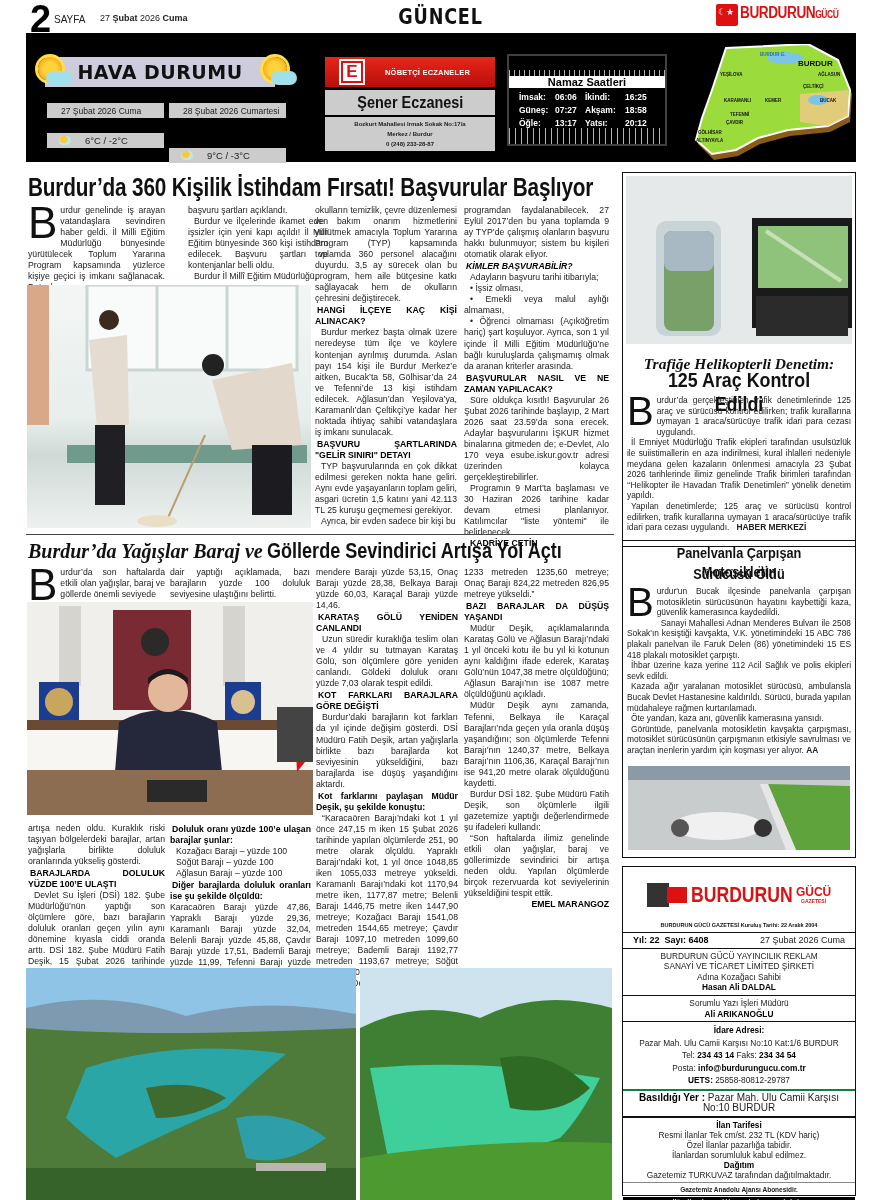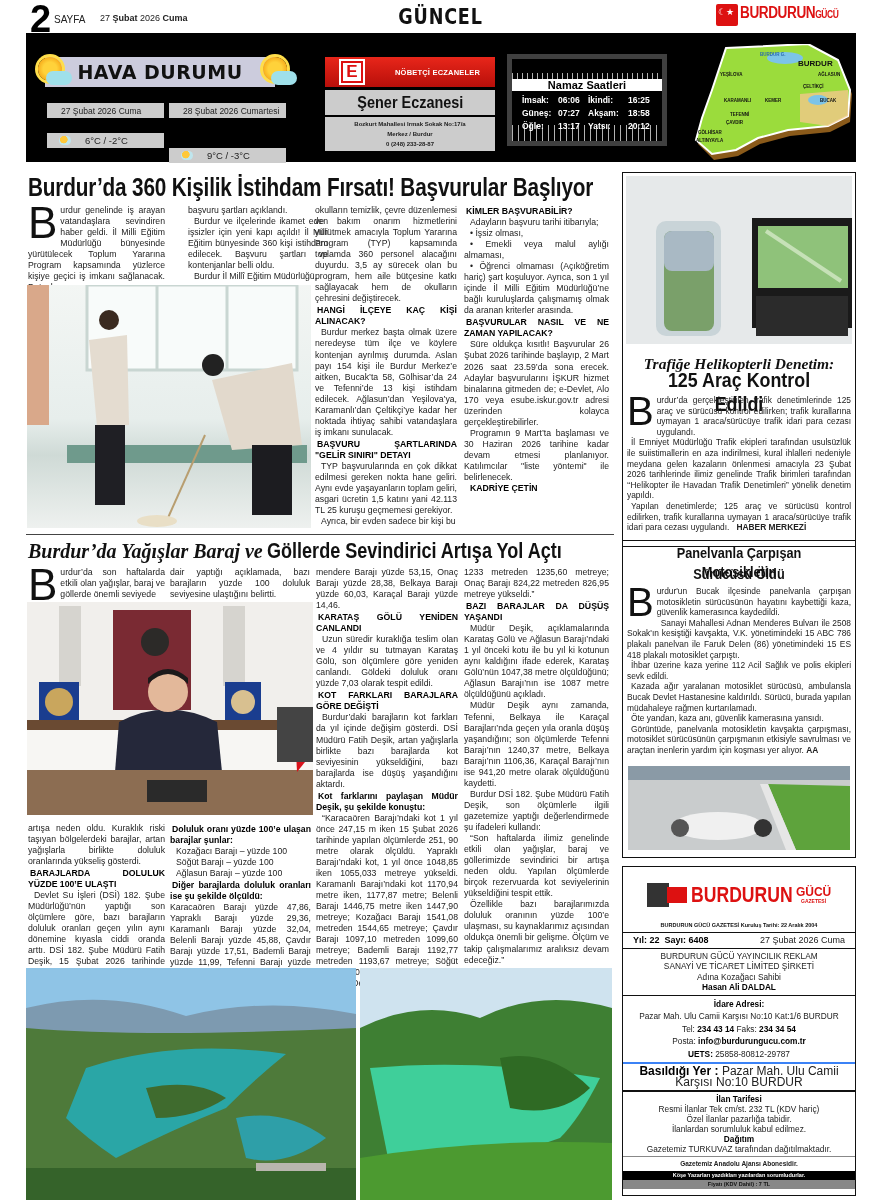--- a/index.html
+++ b/index.html
@@ -23,26 +23,26 @@
 .wx-title{left:45px;top:57px;width:230px;height:30px;background:#ccd;display:flex;align-items:center;justify-content:center;font:bold 19px "DejaVu Sans",sans-serif;color:#111;letter-spacing:.5px}
 .sun{width:40px;height:34px;position:absolute}
 .sun .s{position:absolute;left:6px;top:2px;width:24px;height:24px;border-radius:50%;background:radial-gradient(circle,#ffd23a 40%,#f08a00 100%);box-shadow:0 0 0 3px #ffde4a}
 .sun .c{position:absolute;left:14px;top:16px;width:26px;height:14px;border-radius:10px;background:#9fe0ea}
 .wx-date{height:15px;background:#ccc;font-size:8.5px;color:#222;display:flex;align-items:center;padding-left:14px}
 .wx-temp{height:15px;background:#ccc;font-size:9.5px;color:#222;display:flex;align-items:center;padding-left:12px;gap:14px}
 .wx-temp .mini{width:12px;height:9px;border-radius:6px;background:radial-gradient(circle at 40% 40%,#ffc83a 40%,#bfe6ee 45%)}
 
 .ph-head{left:325px;top:57px;width:170px;height:30px;background:linear-gradient(#e8261a,#b80f0a);display:flex;align-items:center}
 .ph-e{width:22px;height:22px;background:#fff;margin-left:16px;display:flex;align-items:center;justify-content:center;font:bold 17px "Liberation Sans",sans-serif;color:#d11;border:2px solid #d11;outline:2px solid #fff}
-.ph-lbl{font:bold 7.5px "Liberation Sans",sans-serif;color:#fff;margin-left:32px;letter-spacing:.2px}
+.ph-lbl{font:bold 7.5px "Liberation Sans",sans-serif;color:#fff;margin-left:22px;letter-spacing:.2px}
 .ph-name{left:325px;top:90px;width:170px;height:25px;background:#ccc;display:flex;align-items:center;justify-content:center;font:bold 17px/20px "Liberation Sans",sans-serif;transform-origin:center}
 .ph-name span{display:inline-block;transform:scaleX(.85)}
 .ph-addr{left:325px;top:117px;width:170px;height:34px;background:#ccc;font:bold 6px/10px "Liberation Sans",sans-serif;text-align:center;padding-top:2px;color:#222}
 
-.prayer{left:507px;top:54px;width:160px;height:92px;background:#000;border:5px solid #404040}
+.prayer{left:507px;top:54px;width:160px;height:92px;background:#000;border:2px solid #404040}
 .prayer .sky{position:absolute;left:0;right:0;top:14px;height:16px;background:repeating-linear-gradient(90deg,#fff 0 1px,transparent 1px 5px);opacity:.7}
 .prayer .ttl{position:absolute;left:0;right:0;top:20px;text-align:center;font:bold 11px "Liberation Sans",sans-serif;color:#000;background:#fff;height:12px;line-height:12px}
 .prayer .grid{position:absolute;left:10px;top:35px;width:145px;display:grid;grid-template-columns:36px 30px 40px 30px;row-gap:1px;font:bold 8.5px/12px "Liberation Sans",sans-serif;color:#fff}
 .prayer .foot{position:absolute;left:0;right:0;bottom:0;height:16px;background:repeating-linear-gradient(90deg,#fff 0 1px,transparent 1px 6px);opacity:.7}
 
 .map{left:690px;top:44px;width:164px;height:118px}
 .map svg{width:100%;height:100%}
 
 .lead-h{left:28px;top:172px;width:585px;font:bold 25px/30px "Liberation Sans",sans-serif;transform:scaleX(.83);transform-origin:left;white-space:nowrap;letter-spacing:-.2px}
 .col{font-size:8.7px;line-height:11.05px;color:#222;text-align:justify}
@@ -185,21 +185,22 @@
 
 <div class="abs col" style="left:315px;top:205px;width:142px">
   <div>okulların temizlik, çevre düzenlemesi ve bakım onarım hizmetlerini yürütmek amacıyla Toplum Yararına Program (TYP) kapsamında toplamda 360 personel alacağını duyurdu. 3,5 ay sürecek olan bu program, hem aile bütçesine katkı sağlayacak hem de okulların çehresini değiştirecek.</div>
   <h4>HANGİ İLÇEYE KAÇ KİŞİ ALINACAK?</h4>
   <p>Burdur merkez başta olmak üzere neredeyse tüm ilçe ve köylere kontenjan ayrılmış durumda. Aslan payı 154 kişi ile Burdur Merkez’e aitken, Bucak’ta 58, Gölhisar’da 24 ve Tefenni’de 13 kişi istihdam edilecek. Ağlasun’dan Yeşilova’ya, Karamanlı’dan Çeltikçi’ye kadar her noktada ihtiyaç sahibi vatandaşlara iş imkanı sunulacak.</p>
   <h4>BAŞVURU ŞARTLARINDA "GELİR SINIRI" DETAYI</h4>
   <p>TYP başvurularında en çok dikkat edilmesi gereken nokta hane geliri. Aynı evde yaşayanların toplam geliri, asgari ücretin 1,5 katını yani 42.113 TL 25 kuruşu geçmemesi gerekiyor.</p>
   <p>Ayrıca, bir evden sadece bir kişi bu</p>
 </div>
 <div class="abs col" style="left:464px;top:205px;width:145px">
-  <h4 style="">KİMLER BAŞVURABİLİR?</h4>
+  <div>programdan faydalanabilecek. 27 Eylül 2017’den bu yana toplamda 9 ay TYP’de çalışmış olanların başvuru hakkı bulunmuyor; sistem bu kişileri otomatik olarak eliyor.</div>
+  <h4 style="font-style:italic">KİMLER BAŞVURABİLİR?</h4>
   <p>Adayların başvuru tarihi itibarıyla;</p>
   <p>• İşsiz olması,</p>
   <p>• Emekli veya malul aylığı almaması,</p>
   <p>• Öğrenci olmaması (Açıköğretim hariç) şart koşuluyor. Ayrıca, son 1 yıl içinde İl Milli Eğitim Müdürlüğü’ne bağlı kuruluşlarda çalışmamış olmak da aranan kriterler arasında.</p>
   <h4>BAŞVURULAR NASIL VE NE ZAMAN YAPILACAK?</h4>
   <p>Süre oldukça kısıtlı! Başvurular 26 Şubat 2026 tarihinde başlayıp, 2 Mart 2026 saat 23.59’da sona erecek. Adaylar başvurularını İŞKUR hizmet binalarına gitmeden de; e-Devlet, Alo 170 veya esube.iskur.gov.tr adresi üzerinden kolayca gerçekleştirebilirler.</p>
   <p>Programın 9 Mart’ta başlaması ve 30 Haziran 2026 tarihine kadar devam etmesi planlanıyor. Katılımcılar "liste yöntemi" ile belirlenecek.</p>
   <div class="byline" style="padding-left:6px">KADRİYE ÇETİN</div>
 </div>
 
@@ -262,21 +263,20 @@
   <h4>Kot farklarını paylaşan Müdür Deşik, şu şekilde konuştu:</h4>
   <p>“Karacaören Barajı’ndaki kot 1 yıl önce 247,15 m iken 15 Şubat 2026 tarihinde yapılan ölçümlerde 251, 90 metre olarak ölçüldü. Yapraklı Barajı’ndaki kot, 1 yıl önce 1048,85 iken 1055,033 metreye yükseldi. Karamanlı Barajı’ndaki kot 1170,94 metre iken, 1177,87 metre; Belenli Barajı 1446,75 metre iken 1447,90 metreye; Kozağacı Barajı 1541,08 metreden 1544,65 metreye; Çavdır Barajı 1097,10 metreden 1099,60 metreye; Bademli Barajı 1192,77 metreden 1193,67 metreye; Söğüt Barajı 1508,36 metreden 1512,10 metreye; Değirmendere Barajı</p>
 </div>
 <div class="abs col" style="left:464px;top:567px;width:145px">
   <div>1233 metreden 1235,60 metreye; Onaç Barajı 824,22 metreden 826,95 metreye yükseldi.”</div>
   <h4>BAZI BARAJLAR DA DÜŞÜŞ YAŞANDI</h4>
   <p>Müdür Deşik, açıklamalarında Karataş Gölü ve Ağlasun Barajı’ndaki 1 yıl önceki kotu ile bu yıl ki kotunun aynı kaldığını ifade ederek, Karataş Gölü’nün 1047,38 metre ölçüldüğünü; Ağlasun Barajı’nın ise 1087 metre ölçüldüğünü açıkladı.</p>
   <p>Müdür Deşik aynı zamanda, Tefenni, Belkaya ile Karaçal Barajları’nda geçen yıla oranla düşüş yaşandığını; son ölçümlerde Tefenni Barajı’nın 1240,37 metre, Belkaya Barajı’nın 1106,36, Karaçal Barajı’nın ise 941,20 metre olarak ölçüldüğünü kaydetti.</p>
   <p>Burdur DSİ 182. Şube Müdürü Fatih Deşik, son ölçümlerle ilgili gazetemize yaptığı değerlendirmede şu ifadeleri kullandı:</p>
   <p>“Son haftalarda ilimiz genelinde etkili olan yağışlar, baraj ve göllerimizde sevindirici bir artışa neden oldu. Yapılan ölçümlerde birçok rezervuarda kot seviyelerinin yükseldiğini tespit ettik.</p>
-  <p>Özellikle bazı barajlarımızda doluluk oranının yüzde 100’e ulaşması, su kaynaklarımız açısından oldukça önemli bir gelişme. Ölçüm ve takip çalışmalarımız aralıksız devam edeceğiz.”</p>
   <div class="byline" style="text-align:right">EMEL MARANGOZ</div>
 </div>
 
 <div class="abs photo" style="left:26px;top:968px;width:330px;height:232px">
   <svg viewBox="0 0 330 232" width="330" height="232" preserveAspectRatio="none">
     <rect width="330" height="232" fill="#8fc4e6"></rect>
     <path d="M0 40 Q80 20 160 48 Q240 28 330 46 L330 232 L0 232 Z" fill="#7d9ab0"></path>
     <path d="M0 60 Q120 70 330 60 L330 232 L0 232 Z" fill="#4e7a3a"></path>
     <path d="M60 100 Q150 70 260 86 Q230 110 200 140 Q150 160 90 190 Q60 170 40 150 Z" fill="#2aa6a6"></path>
     <path d="M120 120 Q170 110 200 130 Q170 150 130 150 Z" fill="#3f6b2e"></path>
@@ -353,28 +353,32 @@
   <div class="row" style="display:flex;justify-content:space-between;padding:2px 10px;font-size:9px">
     <span><b>Yıl: 22</b>&nbsp; <b>Sayı: 6408</b></span>
     <span>27 Şubat 2026 Cuma</span>
   </div>
   <div class="row">
     <div>BURDURUN GÜCÜ YAYINCILIK REKLAM</div>
     <div>SANAYİ VE TİCARET LİMİTED ŞİRKETİ</div>
     <div>Adına Kozağacı Sahibi</div>
     <b>Hasan Ali DALDAL</b>
   </div>
+  <div class="row">
+    <div>Sorumlu Yazı İşleri Müdürü</div>
+    <b>Ali ARIKANOĞLU</b>
+  </div>
   <div class="row" style="line-height:12.5px">
     <b>İdare Adresi:</b>
     <div>Pazar Mah. Ulu Camii Karşısı No:10 Kat:1/6 BURDUR</div>
     <div><span>Tel:</span> <b>234 43 14</b> <span>Faks:</span> <b>234 34 54</b></div>
     <div><span>Posta:</span> <b>info@burdurungucu.com.tr</b></div>
     <div><b>UETS:</b> <span>25858-80812-29787</span></div>
   </div>
-  <div class="row" style="border-top:2px solid #3b82f6;font-size:12px"><b>Basıldığı Yer :</b> <span>Pazar Mah. Ulu Camii Karşısı No:10 BURDUR</span></div>
+  <div class="row" style="border-top:2px solid #15803d;font-size:10px"><b>Basıldığı Yer :</b> <span>Pazar Mah. Ulu Camii Karşısı No:10 BURDUR</span></div>
   <div class="row" style="border-top:2px solid #111;line-height:10px">
     <b>İlan Tarifesi</b>
     <div>Resmi İlanlar Tek cm/st. 232 TL (KDV hariç)</div>
     <div>Özel İlanlar pazarlığa tabidir.</div>
     <div>İlanlardan sorumluluk kabul  edilmez.</div>
     <b>Dağıtım</b>
     <div>Gazetemiz TURKUVAZ tarafından dağıtılmaktadır.</div>
   </div>
   <div class="row" style="font-size:6.5px;font-weight:bold;border-top:1px solid #888">Gazetemiz Anadolu Ajansı Abonesidir.</div>
   <div style="background:#000;color:#fff;font-size:5.5px;line-height:9px;font-weight:bold">Köşe Yazarları  yazdıkları yazılardan sorumludurlar.</div>

